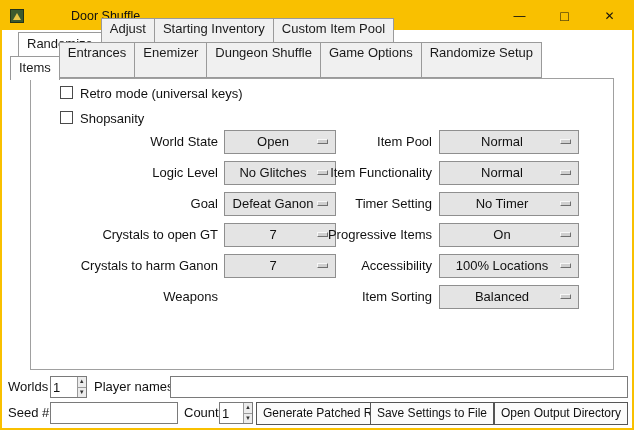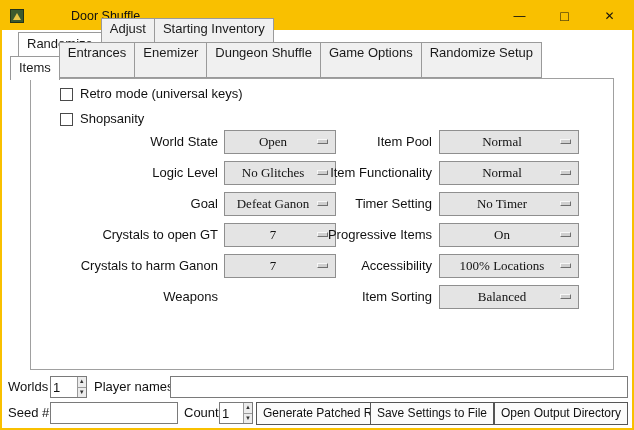--- a/index.html
+++ b/index.html
@@ -48,38 +48,38 @@
     position:relative; height:24px; line-height:21px; margin-bottom:-2px;
     background:#ffffff; border-bottom:0; z-index:3;
   }
 
   
   .content-frame {
     position:absolute; left:28px; top:76px; width:584px; height:292px;
     border:1px solid var(--frame_border, #a0a0a0); background:#ffffff;
   }
 
-  .check-row { position:absolute; display:flex; align-items:flex-end; height:15px; }
+  .check-row { position:absolute; display:flex; align-items:flex-start; height:15px; }
   .checkbox {
     width:13px; height:13px; background:#ffffff;
     border:1px solid #4a4a4a; display:inline-block;
   }
   .check-label { margin-left:7px; font-size:13px; color:#111111; }
 
   .opt-label {
     position:absolute; height:24px; line-height:24px;
     font-size:13px; color:#111111; text-align:right;
   }
   .opt-menu {
     position:absolute; height:24px; line-height:22px; text-align:center;
     background:var(--control_bg, #e4e4e4);
     border:1px solid #8f8f8f;
     font-size:13px; color:#111111; cursor:default;
   }
-  .opt-value { display:block; padding:0 18px 16px 4px;font-family:Liberation Serif, serif; }
+  .opt-value { display:block; padding:0 18px 16px 4px; }
   .menu-indicator {
     position:absolute; right:7px; top:50%; margin-top:-3px;
     width:11px; height:5px; background:#cfcfcf;
     border-top:1px solid #f7f7f7; border-left:1px solid #f7f7f7;
     border-right:1px solid #6f6f6f; border-bottom:1px solid #6f6f6f;
   }
   .lab-l { left:36px;  width:180px; }
   .menu-l{ left:222px; width:112px; }
   .lab-r { left:318px; width:112px; }
   .menu-r{ left:437px; width:140px; }
@@ -121,20 +121,21 @@
       <div class="win-btn">—</div>
       <div class="win-btn" style="font-size:14px;">□</div>
       <div class="win-btn">✕</div>
     </div>
   </div>
 
   <div class="tabs outer-tabs">
     <div class="tab selected">Randomize</div>
     <div class="tab">Adjust</div>
     <div class="tab">Starting Inventory</div>
+    <div class="tab">Custom Item Pool</div>
   </div>
 
   <div class="tabs inner-tabs">
     <div class="tab selected">Items</div>
     <div class="tab">Entrances</div>
     <div class="tab">Enemizer</div>
     <div class="tab">Dungeon Shuffle</div>
     <div class="tab">Game Options</div>
     <div class="tab">Randomize Setup</div>
   </div>

